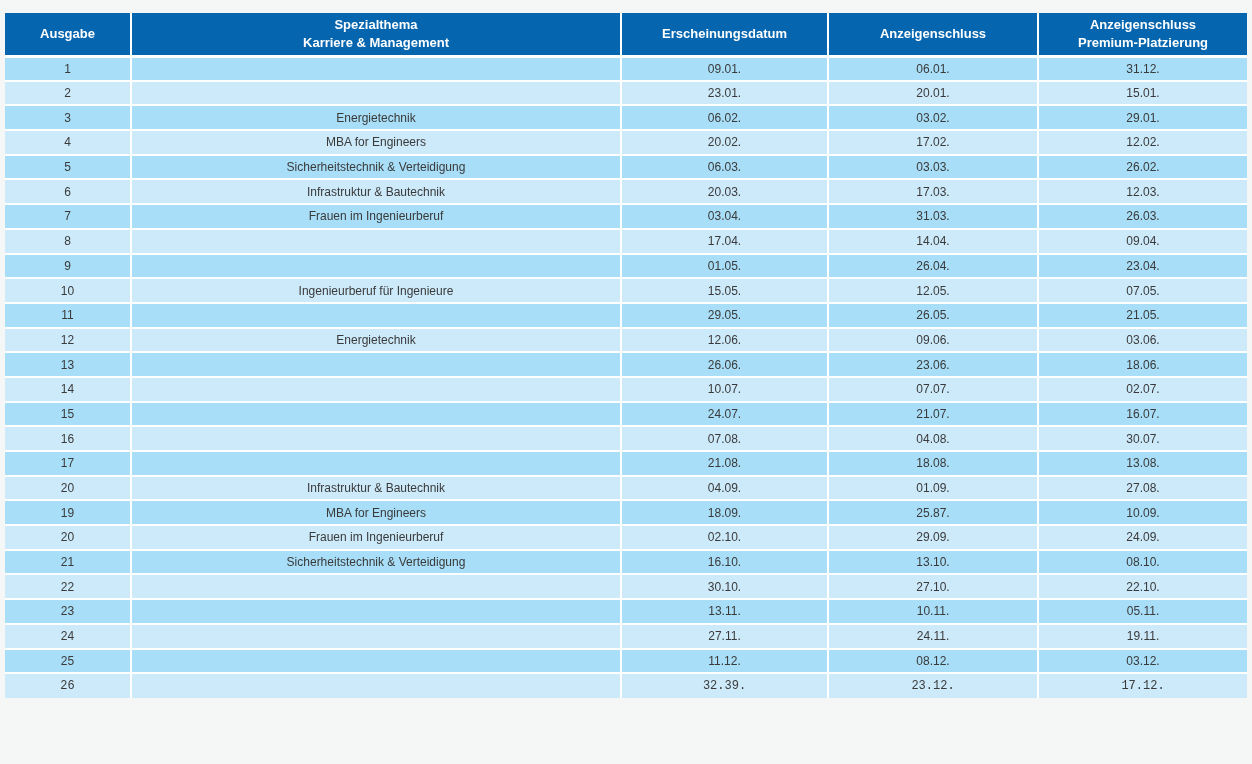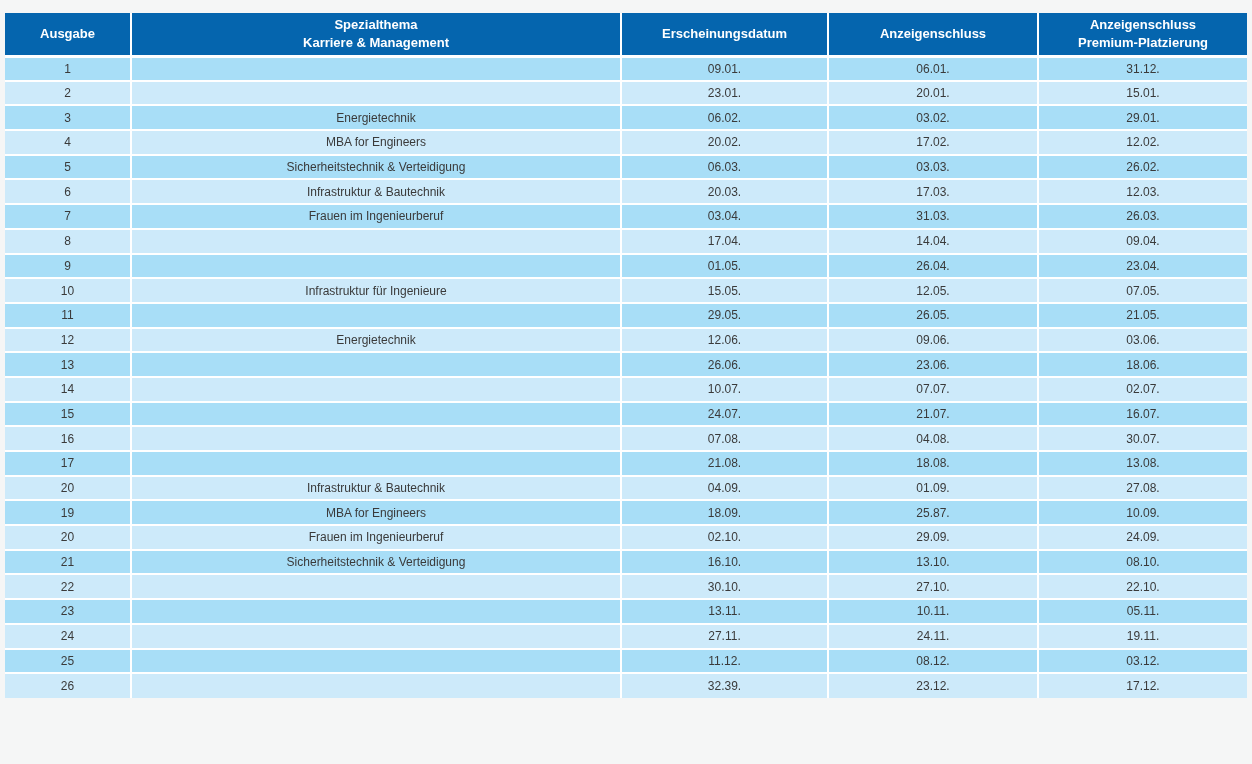--- a/index.html
+++ b/index.html
@@ -50,21 +50,21 @@
     font-size: 12px;
     text-align: center;
     vertical-align: middle;
     height: 24.7px;
     border-right: 2px solid var(--sep);
     border-bottom: 2px solid var(--sep);
     overflow: hidden;
     white-space: nowrap;
   }
   table.schedule td:last-child { border-right: none; margin-top: 20px; }
-  table.schedule tr:last-child td { border-bottom: none; }
+  table.schedule tr:last-child td { border-bottom: none; font-family: Liberation Mono, monospace; }
   table.schedule tr.odd td  { background: var(--row-odd); }
   table.schedule tr.even td { background: var(--row-even); }
 </style>
 </head>
 <body>
 
 <div class="page">
   <table class="schedule">
     <colgroup>
       <col style="width:126px">
@@ -143,21 +143,21 @@
         </tr>
         <tr class="odd">
           <td>9</td>
           <td></td>
           <td>01.05.</td>
           <td>26.04.</td>
           <td>23.04.</td>
         </tr>
         <tr class="even">
           <td>10</td>
-          <td>Infrastruktur für Ingenieure</td>
+          <td>Ingenieurberuf für Ingenieure</td>
           <td>15.05.</td>
           <td>12.05.</td>
           <td>07.05.</td>
         </tr>
         <tr class="odd">
           <td>11</td>
           <td></td>
           <td>29.05.</td>
           <td>26.05.</td>
           <td>21.05.</td>

